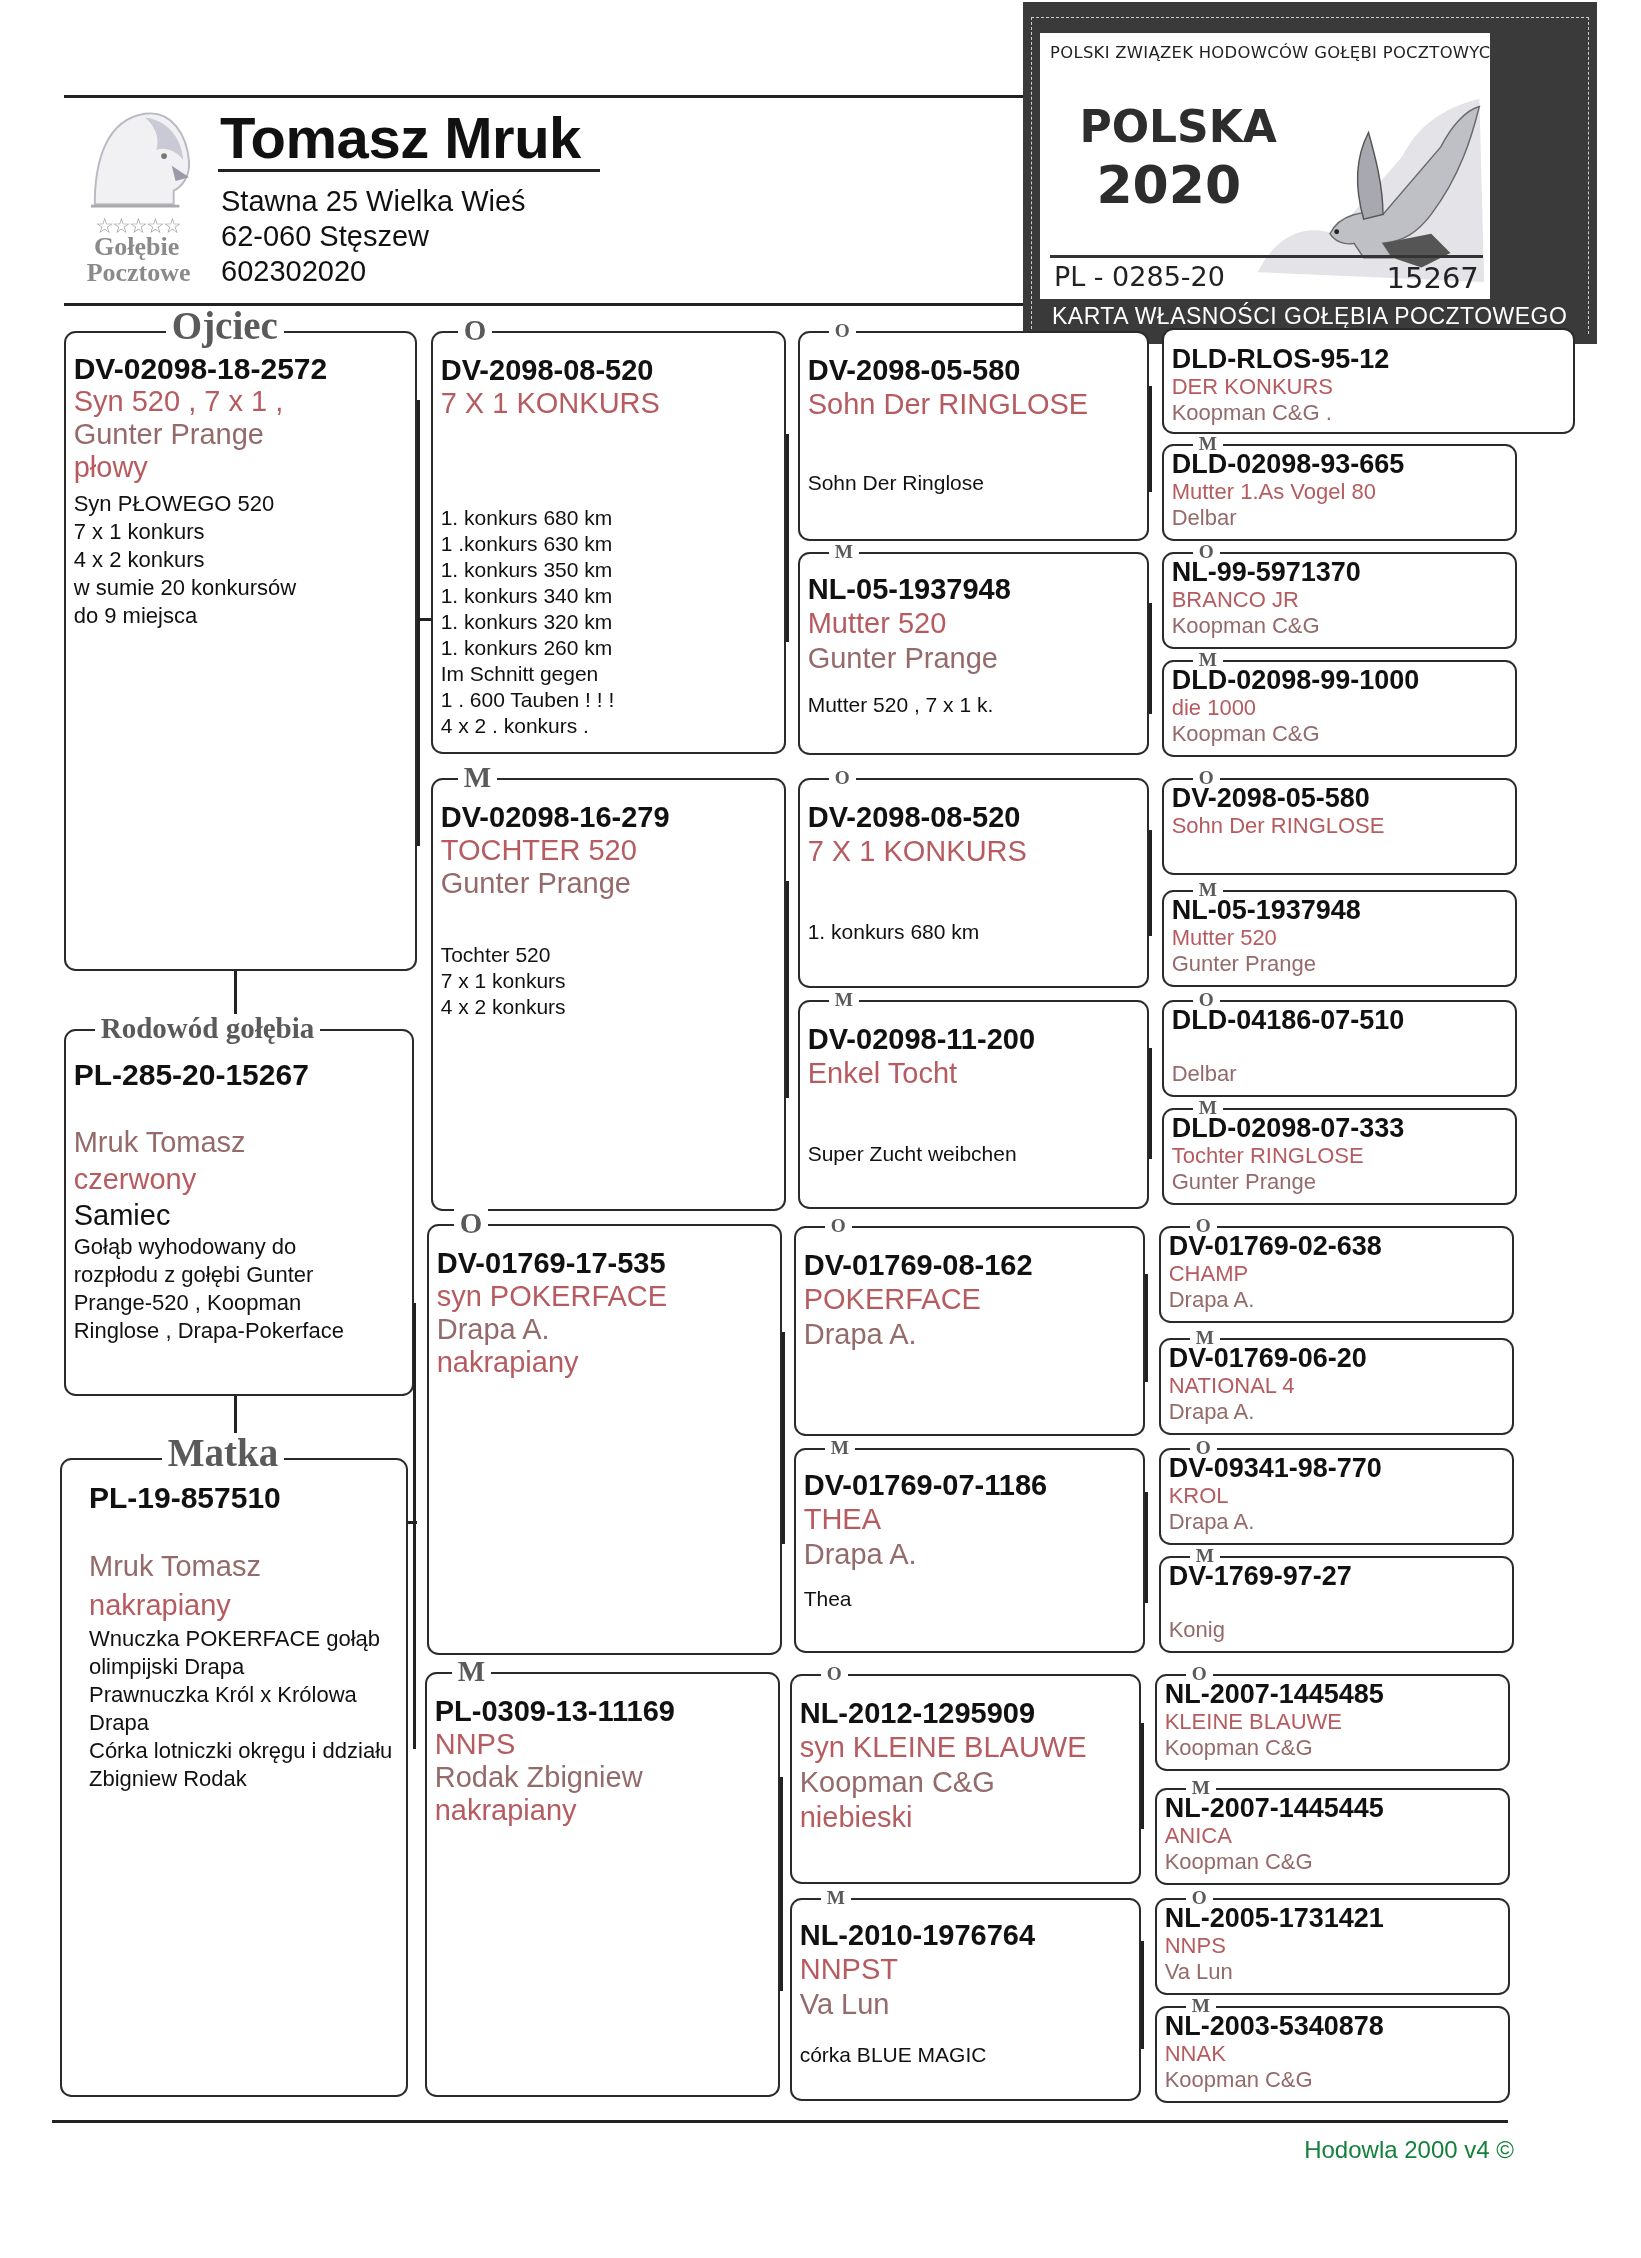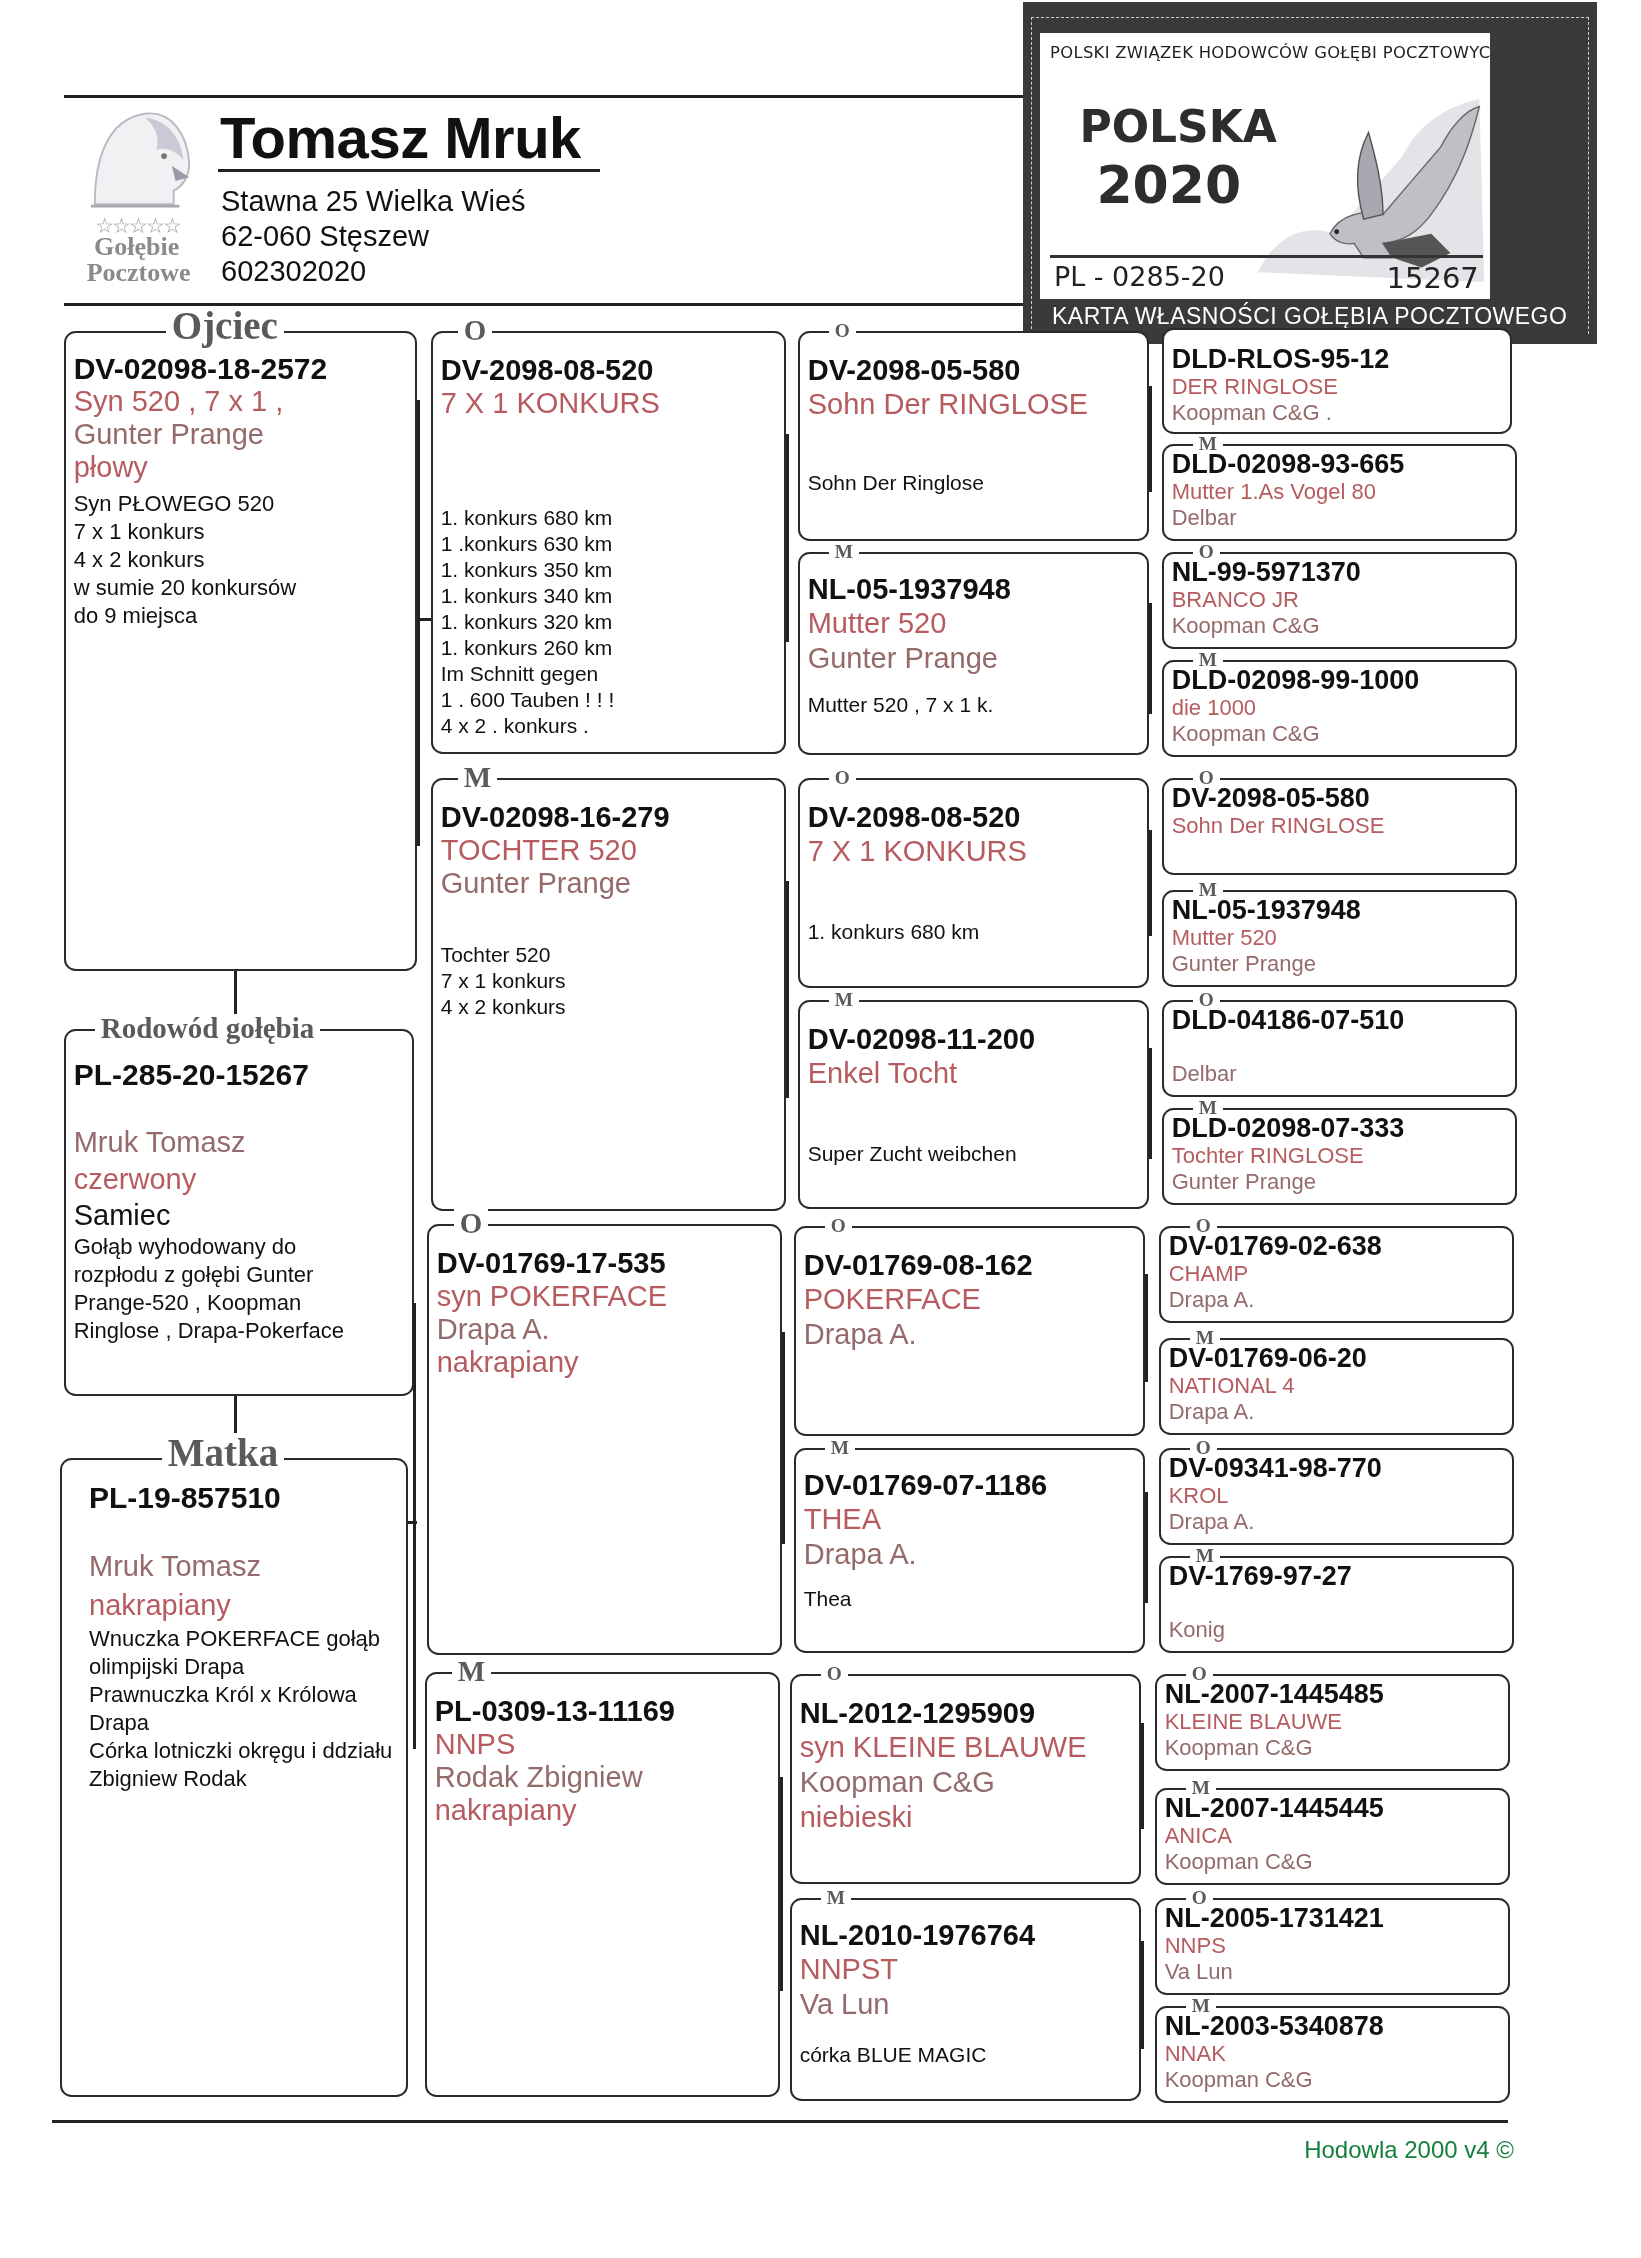--- a/index.html
+++ b/index.html
@@ -252,23 +252,23 @@
 <div class="vline" style="left:1149px; top:386px; width:2.9px; height:106px;"></div>
 <div class="vline" style="left:1149px; top:603px; width:2.9px; height:111px;"></div>
 <div class="vline" style="left:1149px; top:830px; width:2.9px; height:106px;"></div>
 <div class="vline" style="left:1149px; top:1048px; width:2.9px; height:111px;"></div>
 <div class="vline" style="left:1145px; top:1274px; width:2.9px; height:108px;"></div>
 <div class="vline" style="left:1145px; top:1492px; width:2.9px; height:111px;"></div>
 <div class="vline" style="left:1141px; top:1723px; width:2.9px; height:106px;"></div>
 <div class="vline" style="left:1141px; top:1941px; width:2.9px; height:108px;"></div>
 
 <div id="col4">
-    <div class="box c4" style="left: 1162px; top: 328px; width: 350px; height: 106px; padding-top: 15.4px;">
+    <div class="box c4" style="left: 1162px; top: 328px; width: 413px; height: 106px; padding-top: 15.4px;">
       <div class="ring-id">DLD-RLOS-95-12</div>
-      <div class="red" style="min-height:26px;">DER RINGLOSE</div>
+      <div class="red" style="min-height:26px;">DER KONKURS</div>
       <div class="brown">Koopman C&amp;G .</div>
     </div>
     <div class="box c4" style="left: 1162px; top: 444px; width: 355px; height: 97px; padding-top: 3.9px;">
       <span class="legend small">M</span>
       <div class="ring-id">DLD-02098-93-665</div>
       <div class="red" style="min-height:26px;">Mutter 1.As Vogel 80</div>
       <div class="brown">Delbar</div>
     </div>
     <div class="box c4" style="left: 1162px; top: 552px; width: 355px; height: 97px; padding-top: 3.9px;">
       <span class="legend small">O</span>

